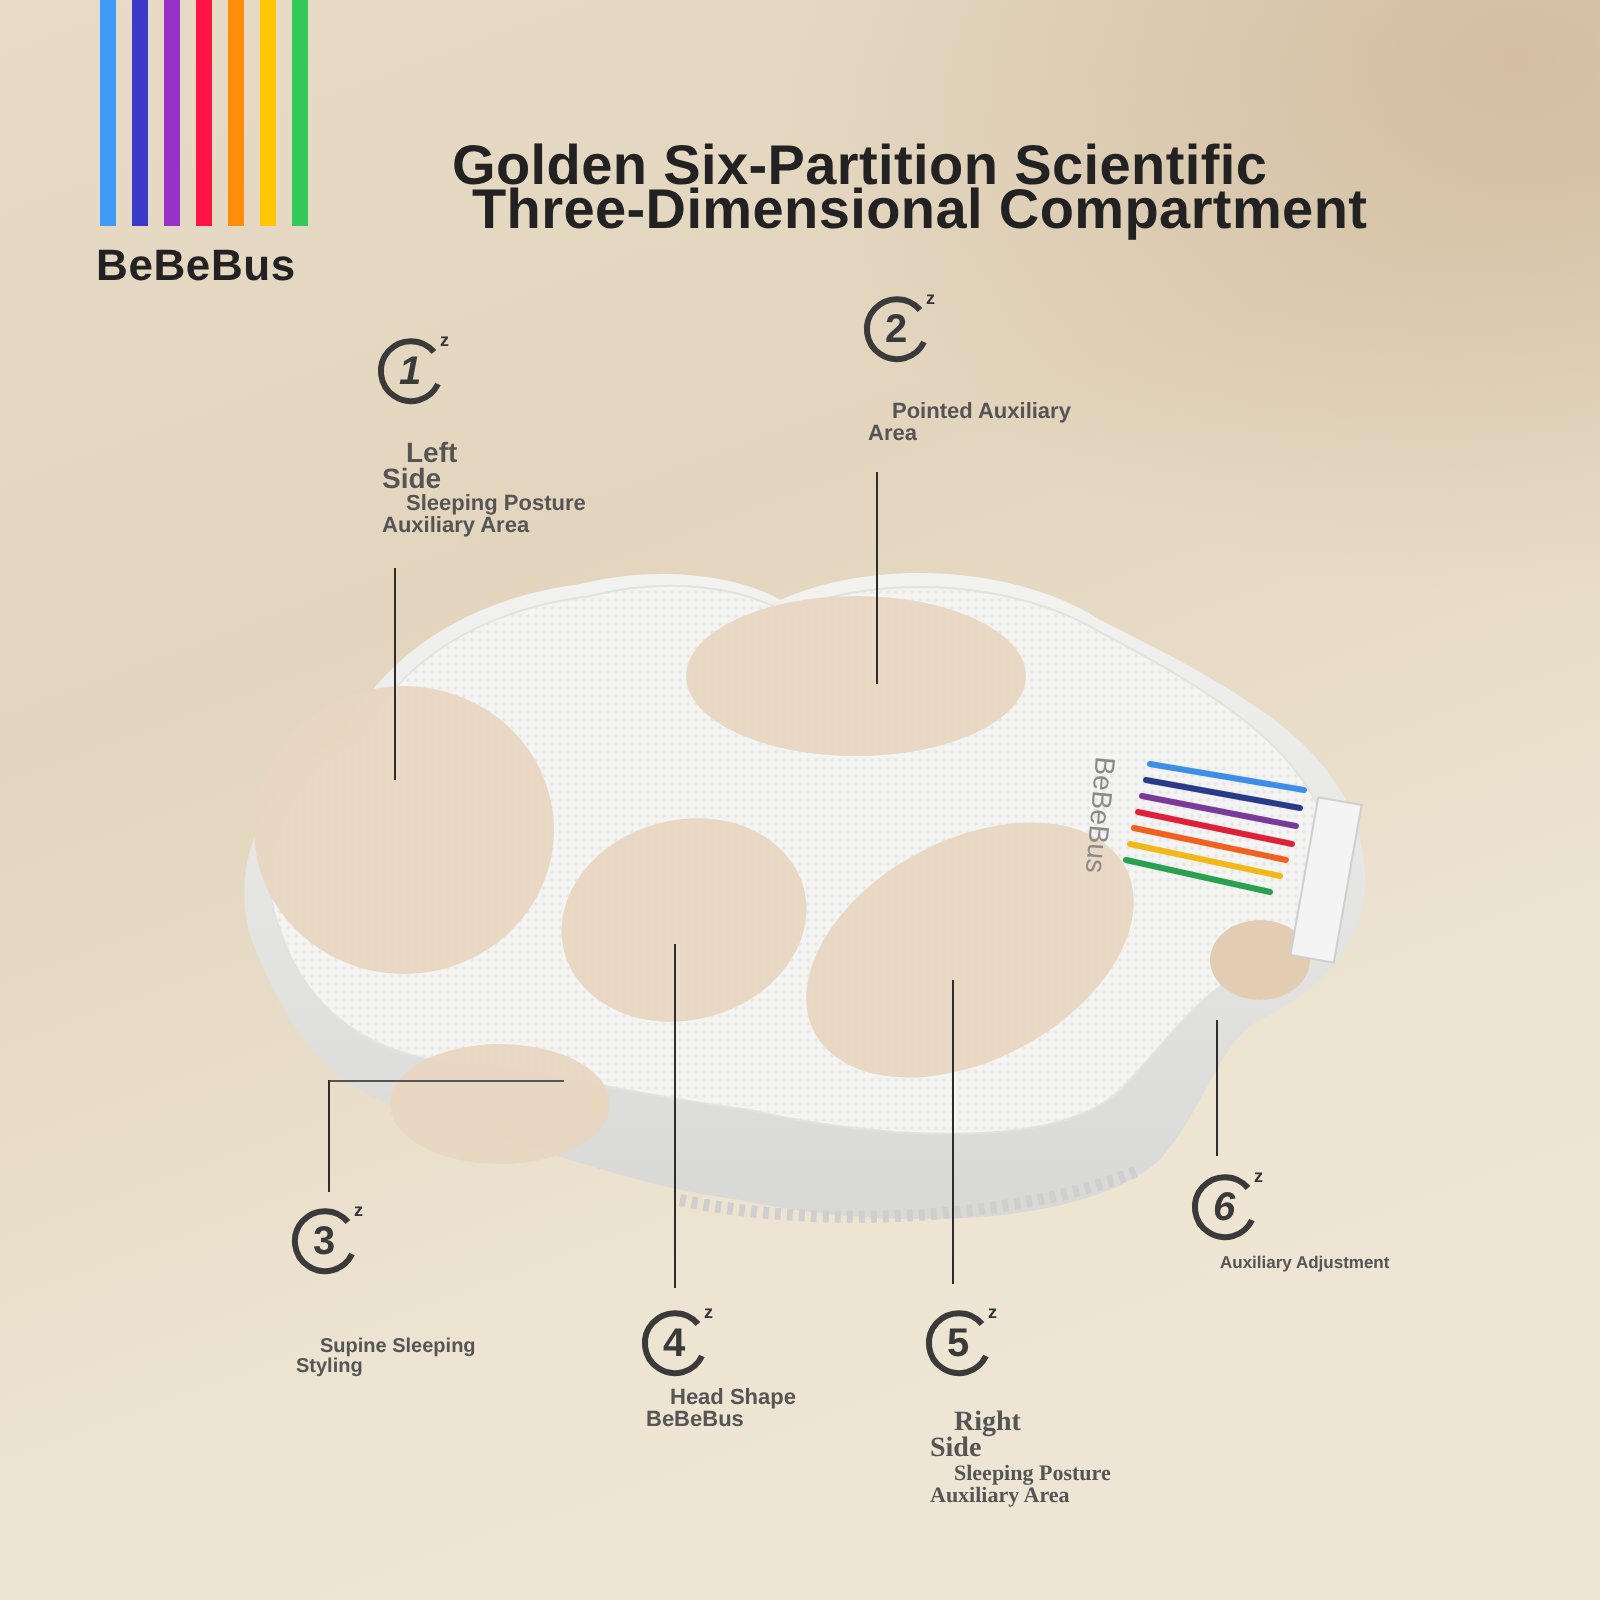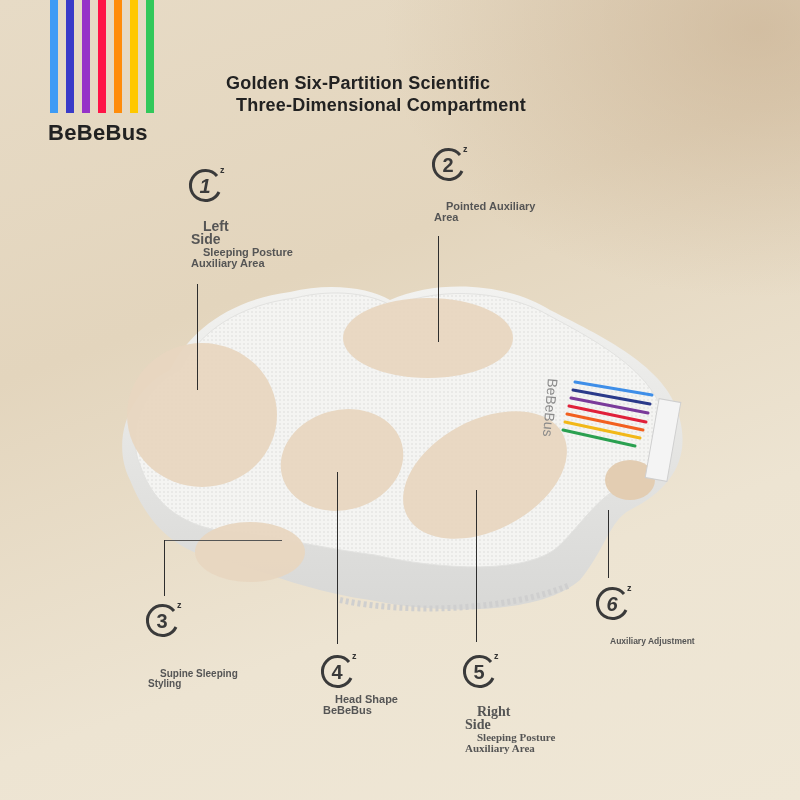--- a/index.html
+++ b/index.html
@@ -17,21 +17,21 @@
   .logo { position:absolute; left:48px; top:0; width:104px; height:150px; }
   .logo-bars { position:absolute; left:2px; top:0; height:113px; display:flex; gap:8px; }
   .logo-bar { width:8px; height:113px; }
   .logo-text {
     position:absolute; left:0; top:120px; font-size:22px; font-weight:bold;
     color:#222; letter-spacing:0.3px;
   }
   
   .title {
     position:absolute; left:226px; top:72px; font-weight:bold; color:#222;
-    font-size:18px; line-height:22px; letter-spacing:0.2px;
+    font-size:28px; line-height:22px; letter-spacing:0.2px;
   }
   .title .l2 { display:block; padding-left:10px; }
 
   
   .callout { position:absolute; }
   .badge { position:relative; width:40px; height:40px; }
   .badge svg { position:absolute; left:0; top:0; }
   .badge-num {
     position:absolute; left:0; top:0; width:36px; height:36px; line-height:36px;
     text-align:center; font-size:20px; font-weight:bold; font-style:italic; color:#3a3a3a;
@@ -193,16 +193,16 @@
 </div>
 
 <div class="callout" style="left:594px; top:586px;">
   <div class="badge">
     <svg width="40" height="40">
         <path d="M 30 8 A 15 15 0 1 0 32 24" fill="none" stroke="#3a3a3a" stroke-width="3"></path>
       </svg>
     <div class="badge-num">6</div>
     <div class="badge-z">z</div>
   </div>
-  <div class="label" style="margin-top:10px; font-size:8.5px;">
+  <div class="label" style="font-size:8.5px;">
     <span class="line">Auxiliary Adjustment</span>
   </div>
 </div>
 
 </body></html>

